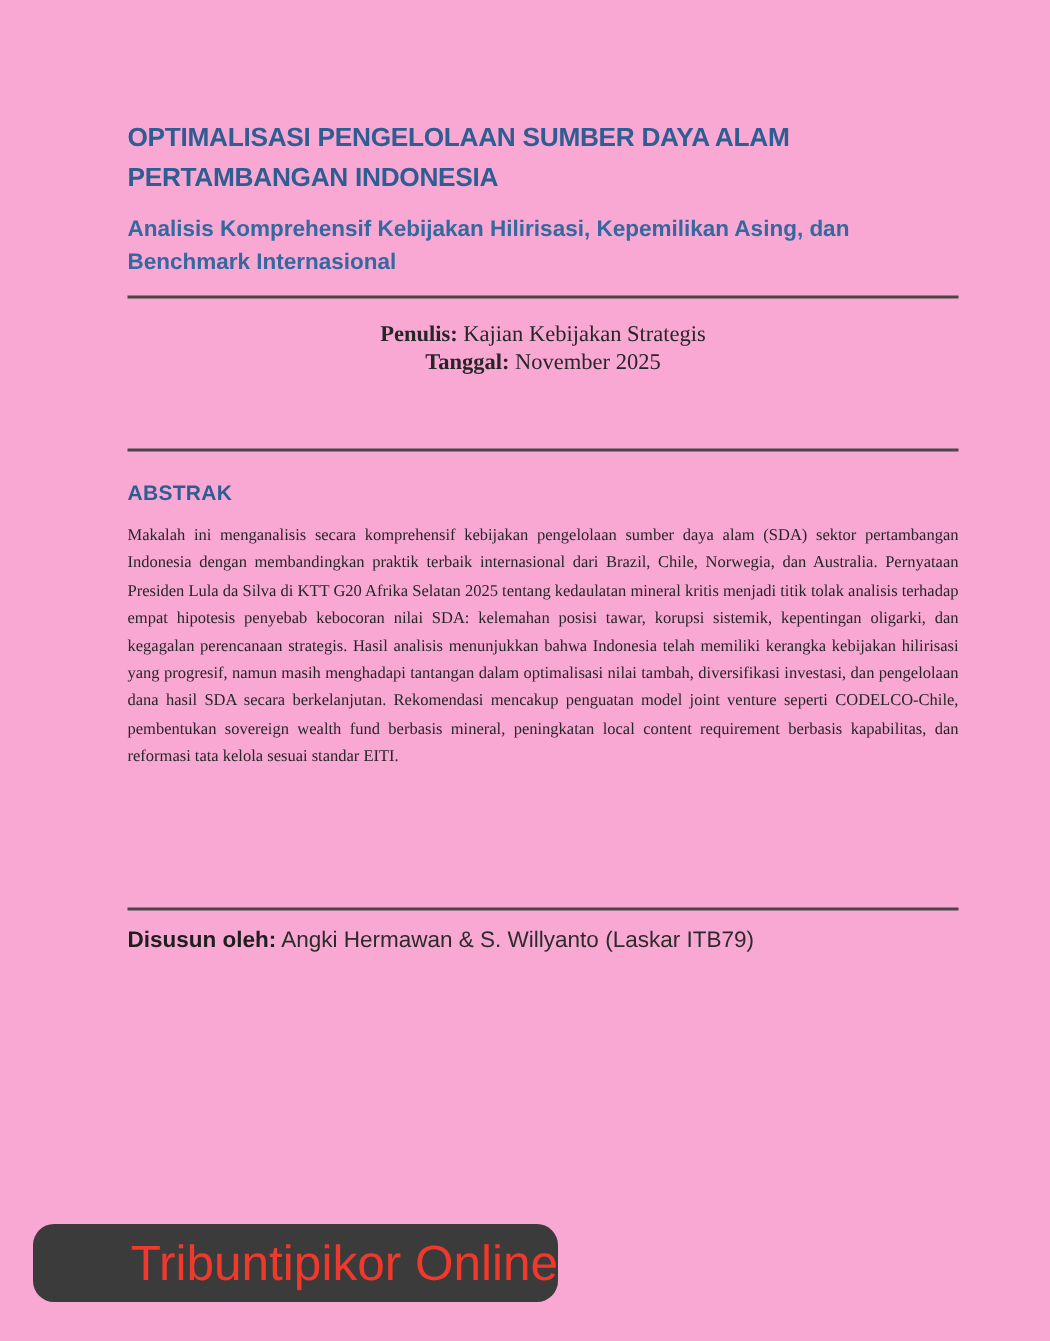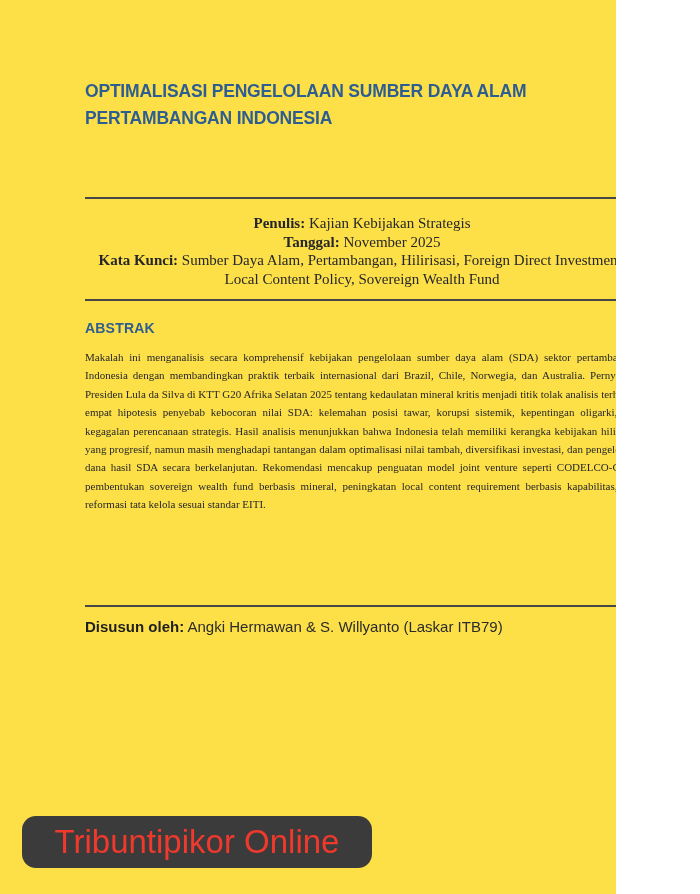--- a/index.html
+++ b/index.html
@@ -1,19 +1,19 @@
 <!DOCTYPE html>
 <html><head>
 <meta charset="utf-8">
 <style>
   html,body { margin:0; padding:0; }
   .page {
     position:relative;
-    width:616px; height:894px;
-    background:#fde047;
+    width:700px; height:894px;
+    background:#f9a8d4;
     overflow:hidden;
     font-family:"Liberation Serif", serif;
   }
   .col { position:absolute; left:85px; width:554px; }
 
   .doc-title {
     top:78px;
     font-family:"Liberation Sans", sans-serif;
     font-weight:bold;
     font-size:17.5px;
@@ -69,51 +69,48 @@
     color:#2b2b2b;
   }
   .footer-line .lbl { font-weight:bold; color:#1f1f1f; }
 
   .watermark {
     position:absolute;
     left:22px; top:816px;
     width:350px; height:52px;
     background:#3B3B3B;
     border-radius:14px;
-    display:flex; align-items:center; justify-content:center;
+    display:flex; align-items:center; justify-content:flex-end;
   }
   .watermark span {
     font-family:"Liberation Sans", sans-serif;
     font-size:33px;
     color:#EF392D;
     white-space:nowrap;
   }
 </style>
 </head>
 <body>
 
 <div class="page">
 
   <div class="col doc-title">OPTIMALISASI PENGELOLAAN SUMBER DAYA ALAM PERTAMBANGAN INDONESIA</div>
 
+  <div class="col doc-subtitle">Analisis Komprehensif Kebijakan Hilirisasi, Kepemilikan Asing, dan Benchmark Internasional</div>
 
   <hr class="rule rule-1">
 
   <div class="col meta">
     <div>
       <span class="lbl">Penulis:</span>
       <span>Kajian Kebijakan Strategis</span>
     </div>
     <div>
       <span class="lbl">Tanggal:</span>
       <span>November 2025</span>
-    </div>
-    <div>
-      <span class="lbl">Kata Kunci:</span>
-      <span>Sumber Daya Alam, Pertambangan, Hilirisasi, Foreign Direct Investment, Local Content Policy, Sovereign Wealth Fund</span>
     </div>
   </div>
 
   <hr class="rule rule-2">
 
   <div class="col abstract-heading">ABSTRAK</div>
 
   <div class="col abstract-body">Makalah ini menganalisis secara komprehensif kebijakan pengelolaan sumber daya alam (SDA) sektor pertambangan Indonesia dengan membandingkan praktik terbaik internasional dari Brazil, Chile, Norwegia, dan Australia. Pernyataan Presiden Lula da Silva di KTT G20 Afrika Selatan 2025 tentang kedaulatan mineral kritis menjadi titik tolak analisis terhadap empat hipotesis penyebab kebocoran nilai SDA: kelemahan posisi tawar, korupsi sistemik, kepentingan oligarki, dan kegagalan perencanaan strategis. Hasil analisis menunjukkan bahwa Indonesia telah memiliki kerangka kebijakan hilirisasi yang progresif, namun masih menghadapi tantangan dalam optimalisasi nilai tambah, diversifikasi investasi, dan pengelolaan dana hasil SDA secara berkelanjutan. Rekomendasi mencakup penguatan model joint venture seperti CODELCO-Chile, pembentukan sovereign wealth fund berbasis mineral, peningkatan local content requirement berbasis kapabilitas, dan reformasi tata kelola sesuai standar EITI.</div>
 
   <hr class="rule rule-3">

